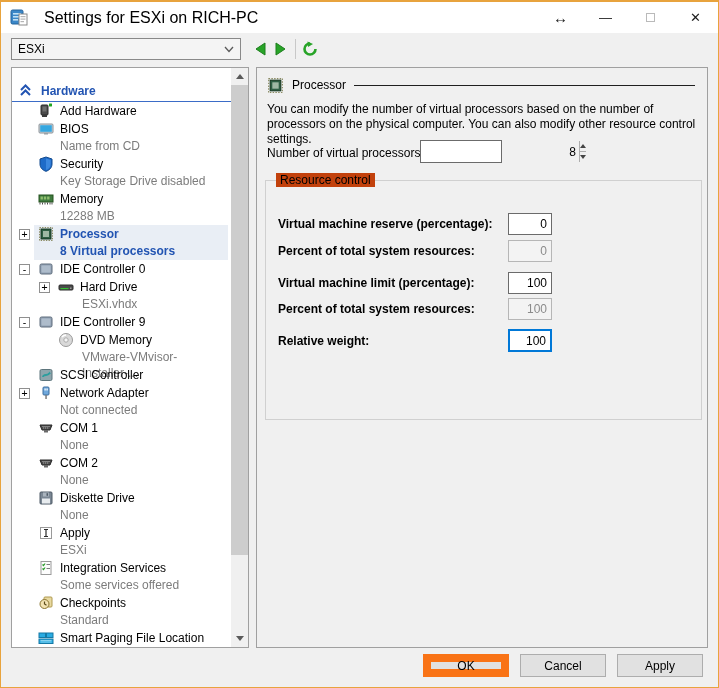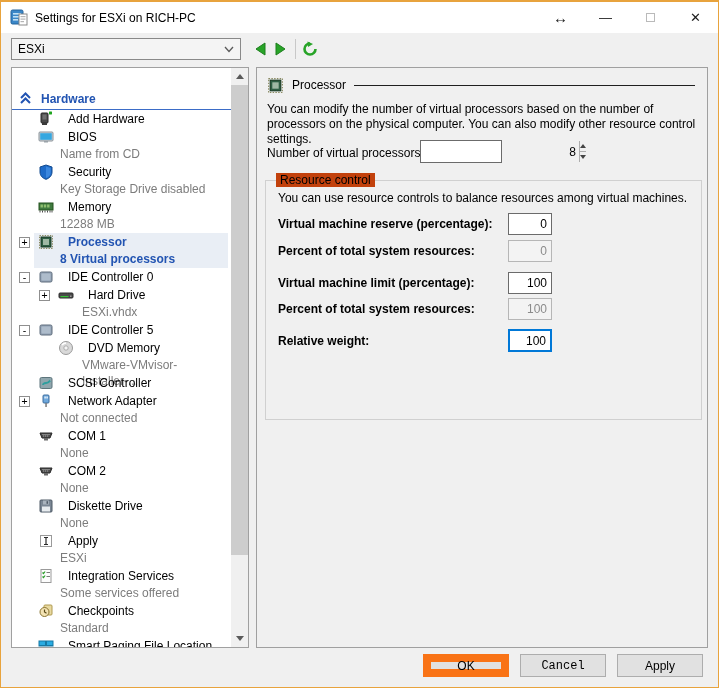--- a/index.html
+++ b/index.html
@@ -6,63 +6,63 @@
   html,body { background:#d8d8d8; }
   body { font-family:"Liberation Sans", sans-serif; font-size:12px; color:#000; }
 
   .window { position:relative; width:719px; height:688px; background:#f0f0f0;
             border:1px solid #e8a33d; border-top:2px solid #e8a33d; overflow:hidden; }
 
   
   .titlebar { position:absolute; left:0; top:0; width:100%; height:31px; background:#ffffff;
               display:flex; align-items:center; }
   .app-icon { width:18px; height:18px; margin-left:9px; flex:0 0 auto; }
-  .title-text { margin-left:7px; font-size:12px; color:#000; }
+  .title-text { margin-left:16px; font-size:16px; color:#000; }
   .tb-buttons { position:absolute; right:0; top:0; height:31px; display:flex; }
   .tb-btn { width:45px; height:31px; display:flex; align-items:center; justify-content:center;
             font-size:13px; color:#1a1a1a; }
   .tb-btn.resize { font-size:15px; font-weight:bold; }
   .tb-btn.max { color:#b8b8b8; }
   .max-box { width:9px; height:9px; border:1px solid #bababa; }
 
   
   .toolbar { position:absolute; left:0; top:33px; width:100%; height:30px; display:flex; align-items:center; }
   .vm-combo { position:absolute; left:10px; top:3px; width:230px; height:22px; background:#f4f4f4;
               border:1px solid #898989; display:flex; align-items:center; padding-left:6px; }
   .vm-combo .combo-chevron { position:absolute; right:6px; top:7px; }
   .nav-btn { position:absolute; top:4px; width:18px; height:20px; display:flex; align-items:center; justify-content:center; }
   .nav-back { left:250px; } .nav-fwd { left:271px; }
   .tool-sep { position:absolute; left:294px; top:4px; width:1px; height:20px; background:#c8c8c8; }
   .nav-refresh { left:300px; }
 
   
   .sidebar { position:absolute; left:10px; top:65px; width:238px; height:581px; background:#ffffff;
              border:1px solid #a0a0a0; overflow:hidden; }
-  .tree { position:absolute; left:0; top:0; right:17px; bottom:0; padding-top:20px; overflow:hidden; }
+  .tree { position:absolute; left:0; top:0; right:17px; bottom:0; padding-top:12px; overflow:hidden; }
 
   .tsec { position:relative; height:22px; display:flex; align-items:center;
           border-bottom:1px solid #3b6cc7; }
   .tsec .chev { width:13px; height:13px; margin-left:7px; }
   .tsec .seclbl { margin-left:9px; font-weight:bold; color:#2254b2; }
 
   .trow { position:relative; height:18px; display:flex; align-items:center; }
   .trow > * { position:relative; z-index:1; }
   .tsub { position:relative; height:17px; line-height:16px; color:#7c7c7c; padding-left:48px; }
   .tsub > span { position:relative; z-index:1; }
   .tsub.child-sub { padding-left:70px; }
   .selected::before { content:''; position:absolute; left:22px; right:3px; top:0; bottom:0;
                       background:#e9eef5; z-index:0; }
   .trow .exp { width:11px; height:11px; margin-left:7px; flex:0 0 auto;
                border:1px solid #8f8f8f; background:#fff; font-size:10px; line-height:9px;
                text-align:center; color:#000; font-family:"DejaVu Sans Mono", monospace; }
   .trow .exp.none { border:none; background:transparent; }
   .trow .ticon { width:16px; height:16px; margin-left:8px; flex:0 0 auto; }
   .trow.child .exp { margin-left:27px; }
   .trow.child.noexp .ticon { margin-left:46px; }
-  .trow .lbl { margin-left:14px; white-space:nowrap; }
+  .trow .lbl { margin-left:6px; white-space:nowrap; }
   .trow.sel-label .lbl, .tsub.sel-sub span { font-weight:bold; color:#2254b2; }
 
   
   .sb-scroll { position:absolute; right:0; top:0; width:17px; height:100%; background:#f0f0f0; }
   .sb-arrow { position:absolute; left:0; width:17px; height:17px; display:flex; align-items:center; justify-content:center; }
   .sb-arrow.up { top:0; } .sb-arrow.down { bottom:0; }
   .tri-up { width:0; height:0; border-left:4px solid transparent; border-right:4px solid transparent; border-bottom:5px solid #5a5a5a; }
   .tri-down { width:0; height:0; border-left:4px solid transparent; border-right:4px solid transparent; border-top:5px solid #5a5a5a; }
   .sb-thumb { position:absolute; left:0; top:17px; width:17px; height:470px; background:#cdcdcd; }
 
@@ -94,21 +94,21 @@
               font-family:"Liberation Sans", sans-serif; font-size:12px; outline:none; }
   .rc-input.enabled { background:#fff; border:1px solid #6b6b6b; color:#000; }
   .rc-input.disabled { background:#f3f3f3; border:1px solid #b6b6b6; color:#8b8b8b; }
   .rc-input.focused { background:#fff; border:2px solid #0078d7; color:#000; height:23px; }
 
   
   .footer-btn { position:absolute; top:652px; width:86px; height:23px; background:#e1e1e1;
                 border:1px solid #adadad; font-family:"Liberation Sans", sans-serif; font-size:12px;
                 display:flex; align-items:center; justify-content:center; }
   .footer-btn.ok { left:422px; border:8px solid #f97316; }
-  .footer-btn.cancel { left:519px;font-family:Liberation Mono, monospace; }
+  .footer-btn.cancel { left:519px; }
   .footer-btn.apply { left:616px; }
 </style>
 </head>
 <body>
 
 <div class="window">
 
   <div class="titlebar">
     <svg class="app-icon" viewBox="0 0 18 18">
       <rect x="1" y="1" width="12" height="14" rx="1.5" fill="#3a87c8" stroke="#22629b"></rect>
@@ -243,21 +243,21 @@
         <span class="lbl">Hard Drive</span>
       </div>
       <div class="tsub child-sub"><span>ESXi.vhdx</span></div>
 
       <div class="trow">
         <span class="exp">-</span>
         <svg class="ticon" viewBox="0 0 16 16">
           <rect x="2" y="3" width="12" height="10" rx="1.5" fill="#93a2b4" stroke="#5f6d7d"></rect>
           <rect x="3.5" y="4.5" width="9" height="7" rx="1" fill="#aebccb"></rect>
         </svg>
-        <span class="lbl">IDE Controller 5</span>
+        <span class="lbl">IDE Controller 9</span>
       </div>
 
       <div class="trow child noexp">
         <svg class="ticon" viewBox="0 0 16 16">
           <circle cx="8" cy="8" r="6.5" fill="#d9d9d9" stroke="#9a9a9a"></circle>
           <circle cx="8" cy="8" r="2.2" fill="#f5f5f5" stroke="#ababab"></circle>
           <path d="M4 5 A5 5 0 0 1 8 3" fill="none" stroke="#ffffff" stroke-width="1.4"></path>
         </svg>
         <span class="lbl">DVD Memory</span>
       </div>
@@ -399,21 +399,20 @@
             <div class="mini-tri-up"></div>
           </div>
         <div class="sp">
             <div class="mini-tri-down"></div>
           </div>
       </div>
     </div>
 
     <div class="groupbox">
       <span class="gb-title">Resource control</span>
-      <div class="gb-desc">You can use resource controls to balance resources among virtual machines.</div>
 
       <span class="rc-label" style="top:36px;">Virtual machine reserve (percentage):</span>
       <input class="rc-input enabled" style="top: 32px;" type="text" value="0">
 
       <span class="rc-label" style="top:63px;">Percent of total system resources:</span>
       <input class="rc-input disabled" style="top: 59px;" type="text" disabled="" value="0">
 
       <span class="rc-label" style="top:95px;text-align:center;">Virtual machine limit (percentage):</span>
       <input class="rc-input enabled" style="top: 91px;" type="text" value="100">
 

